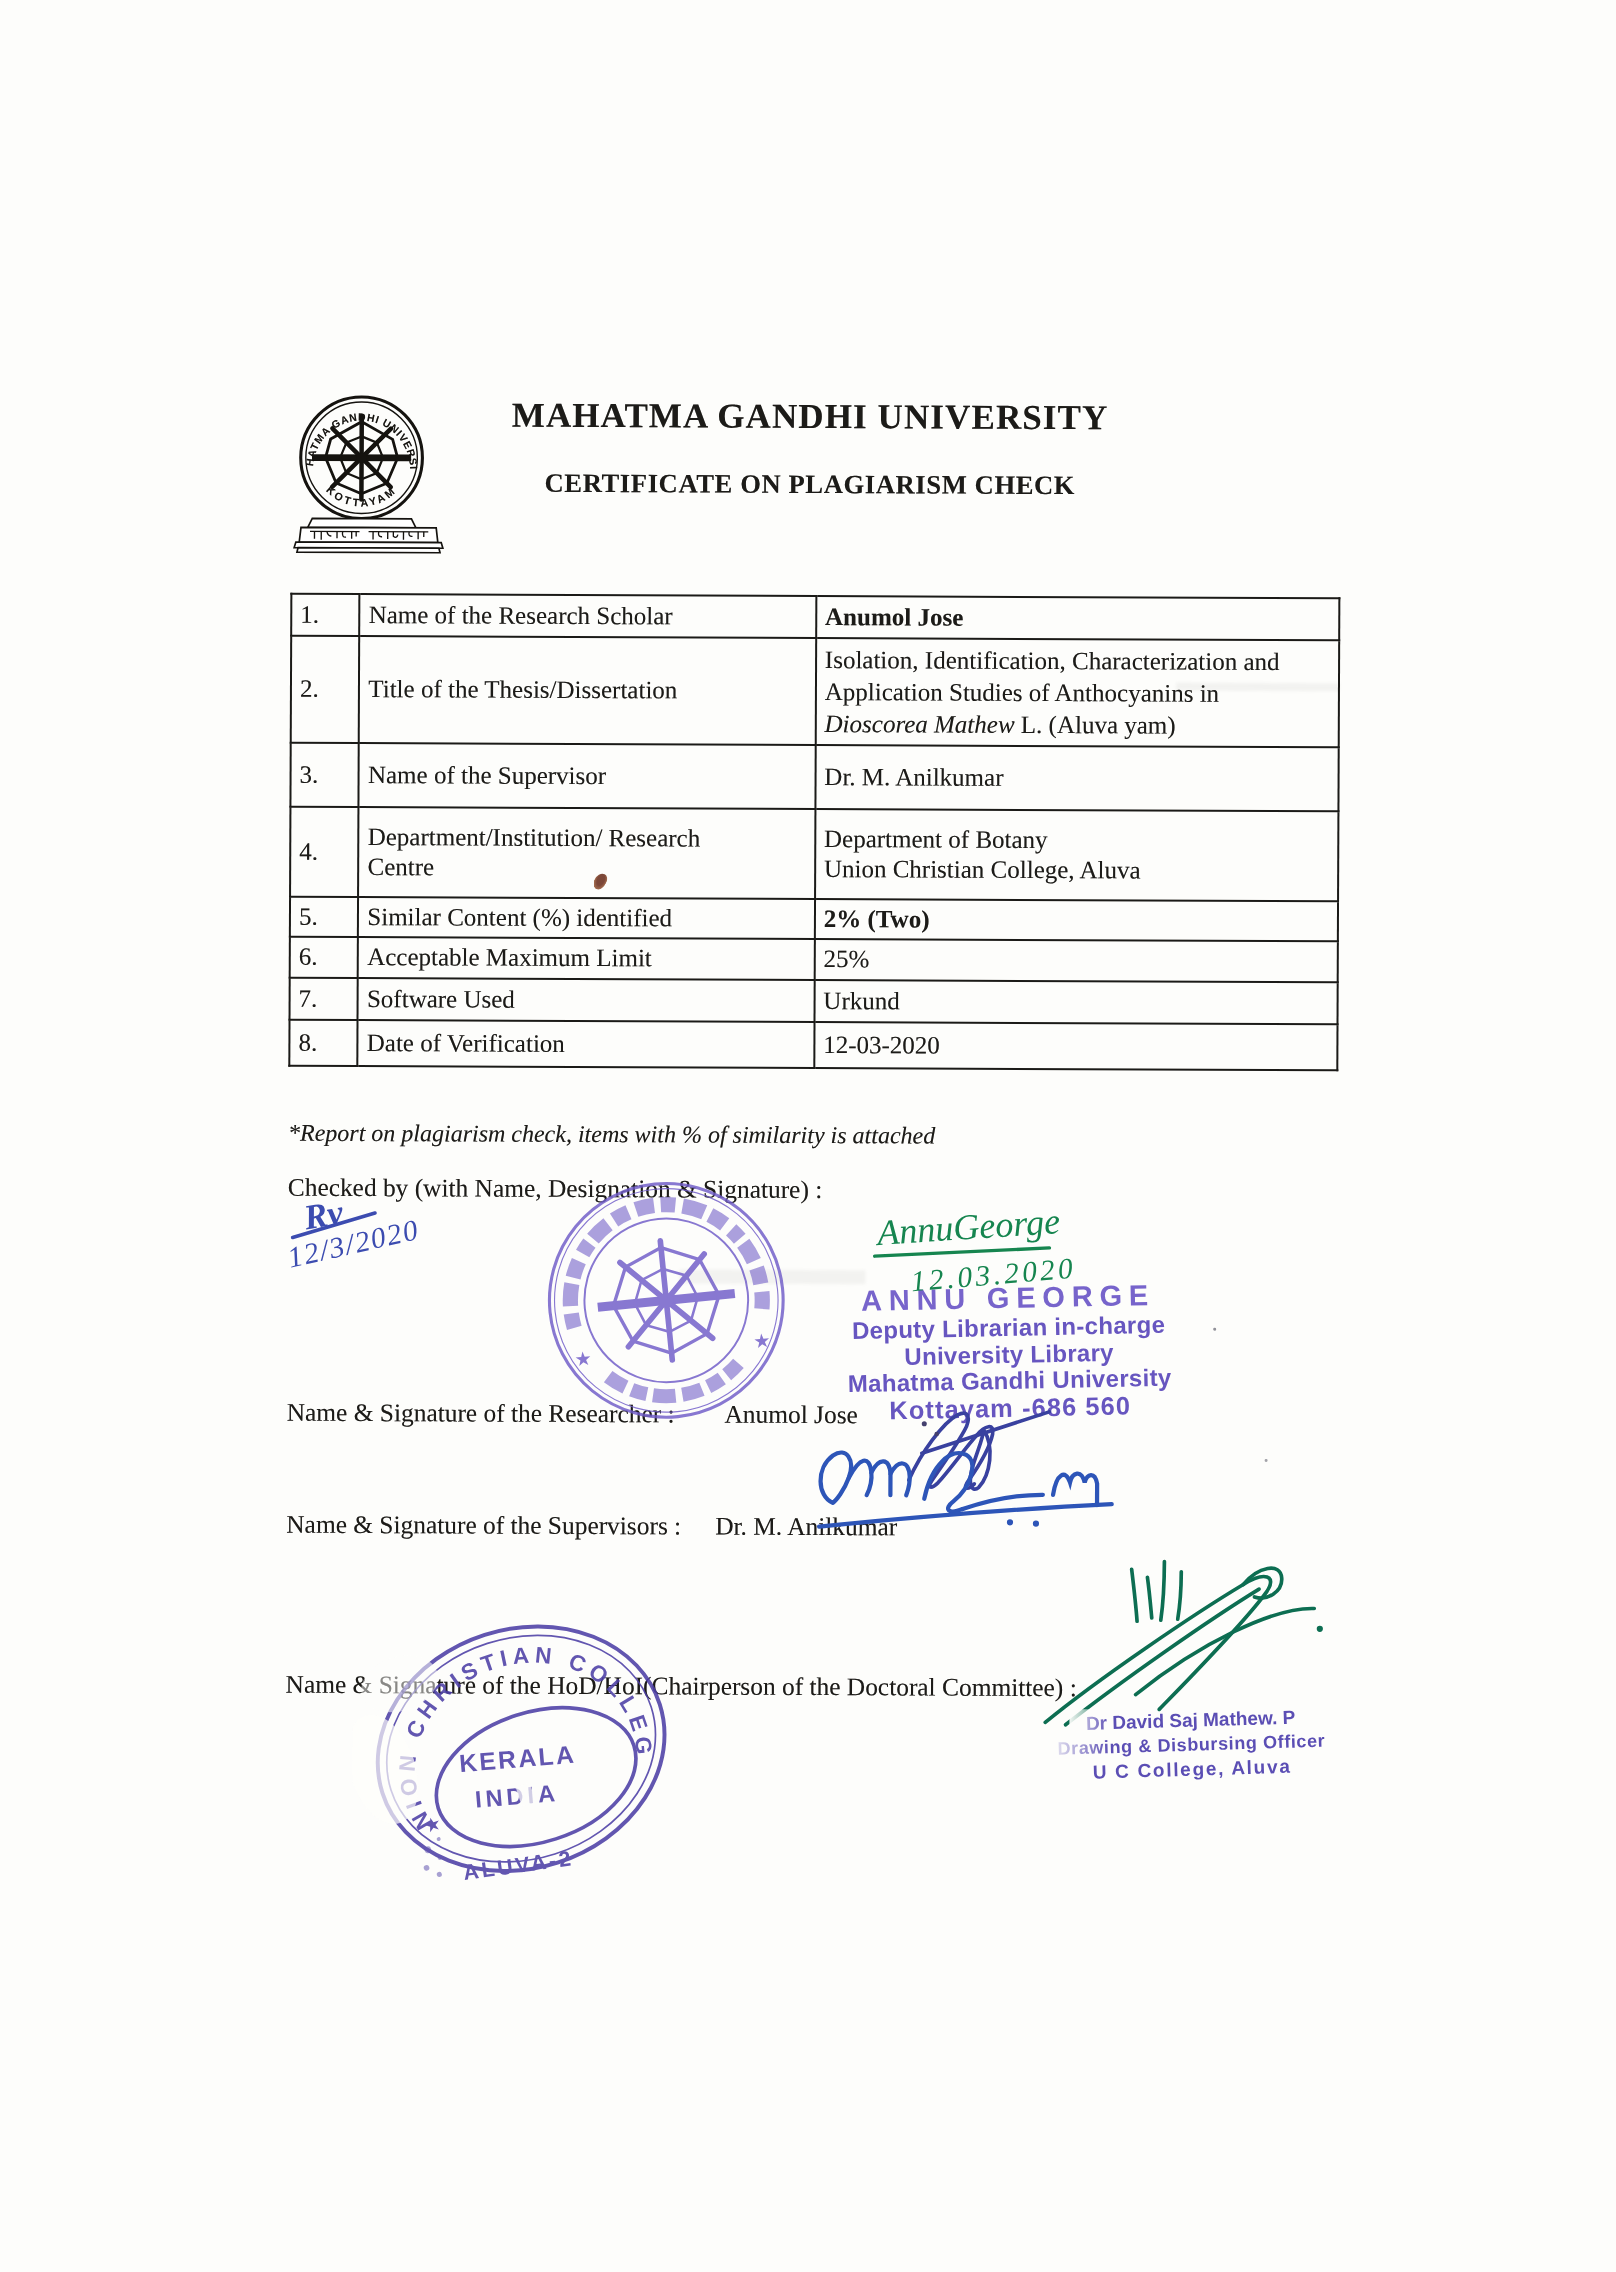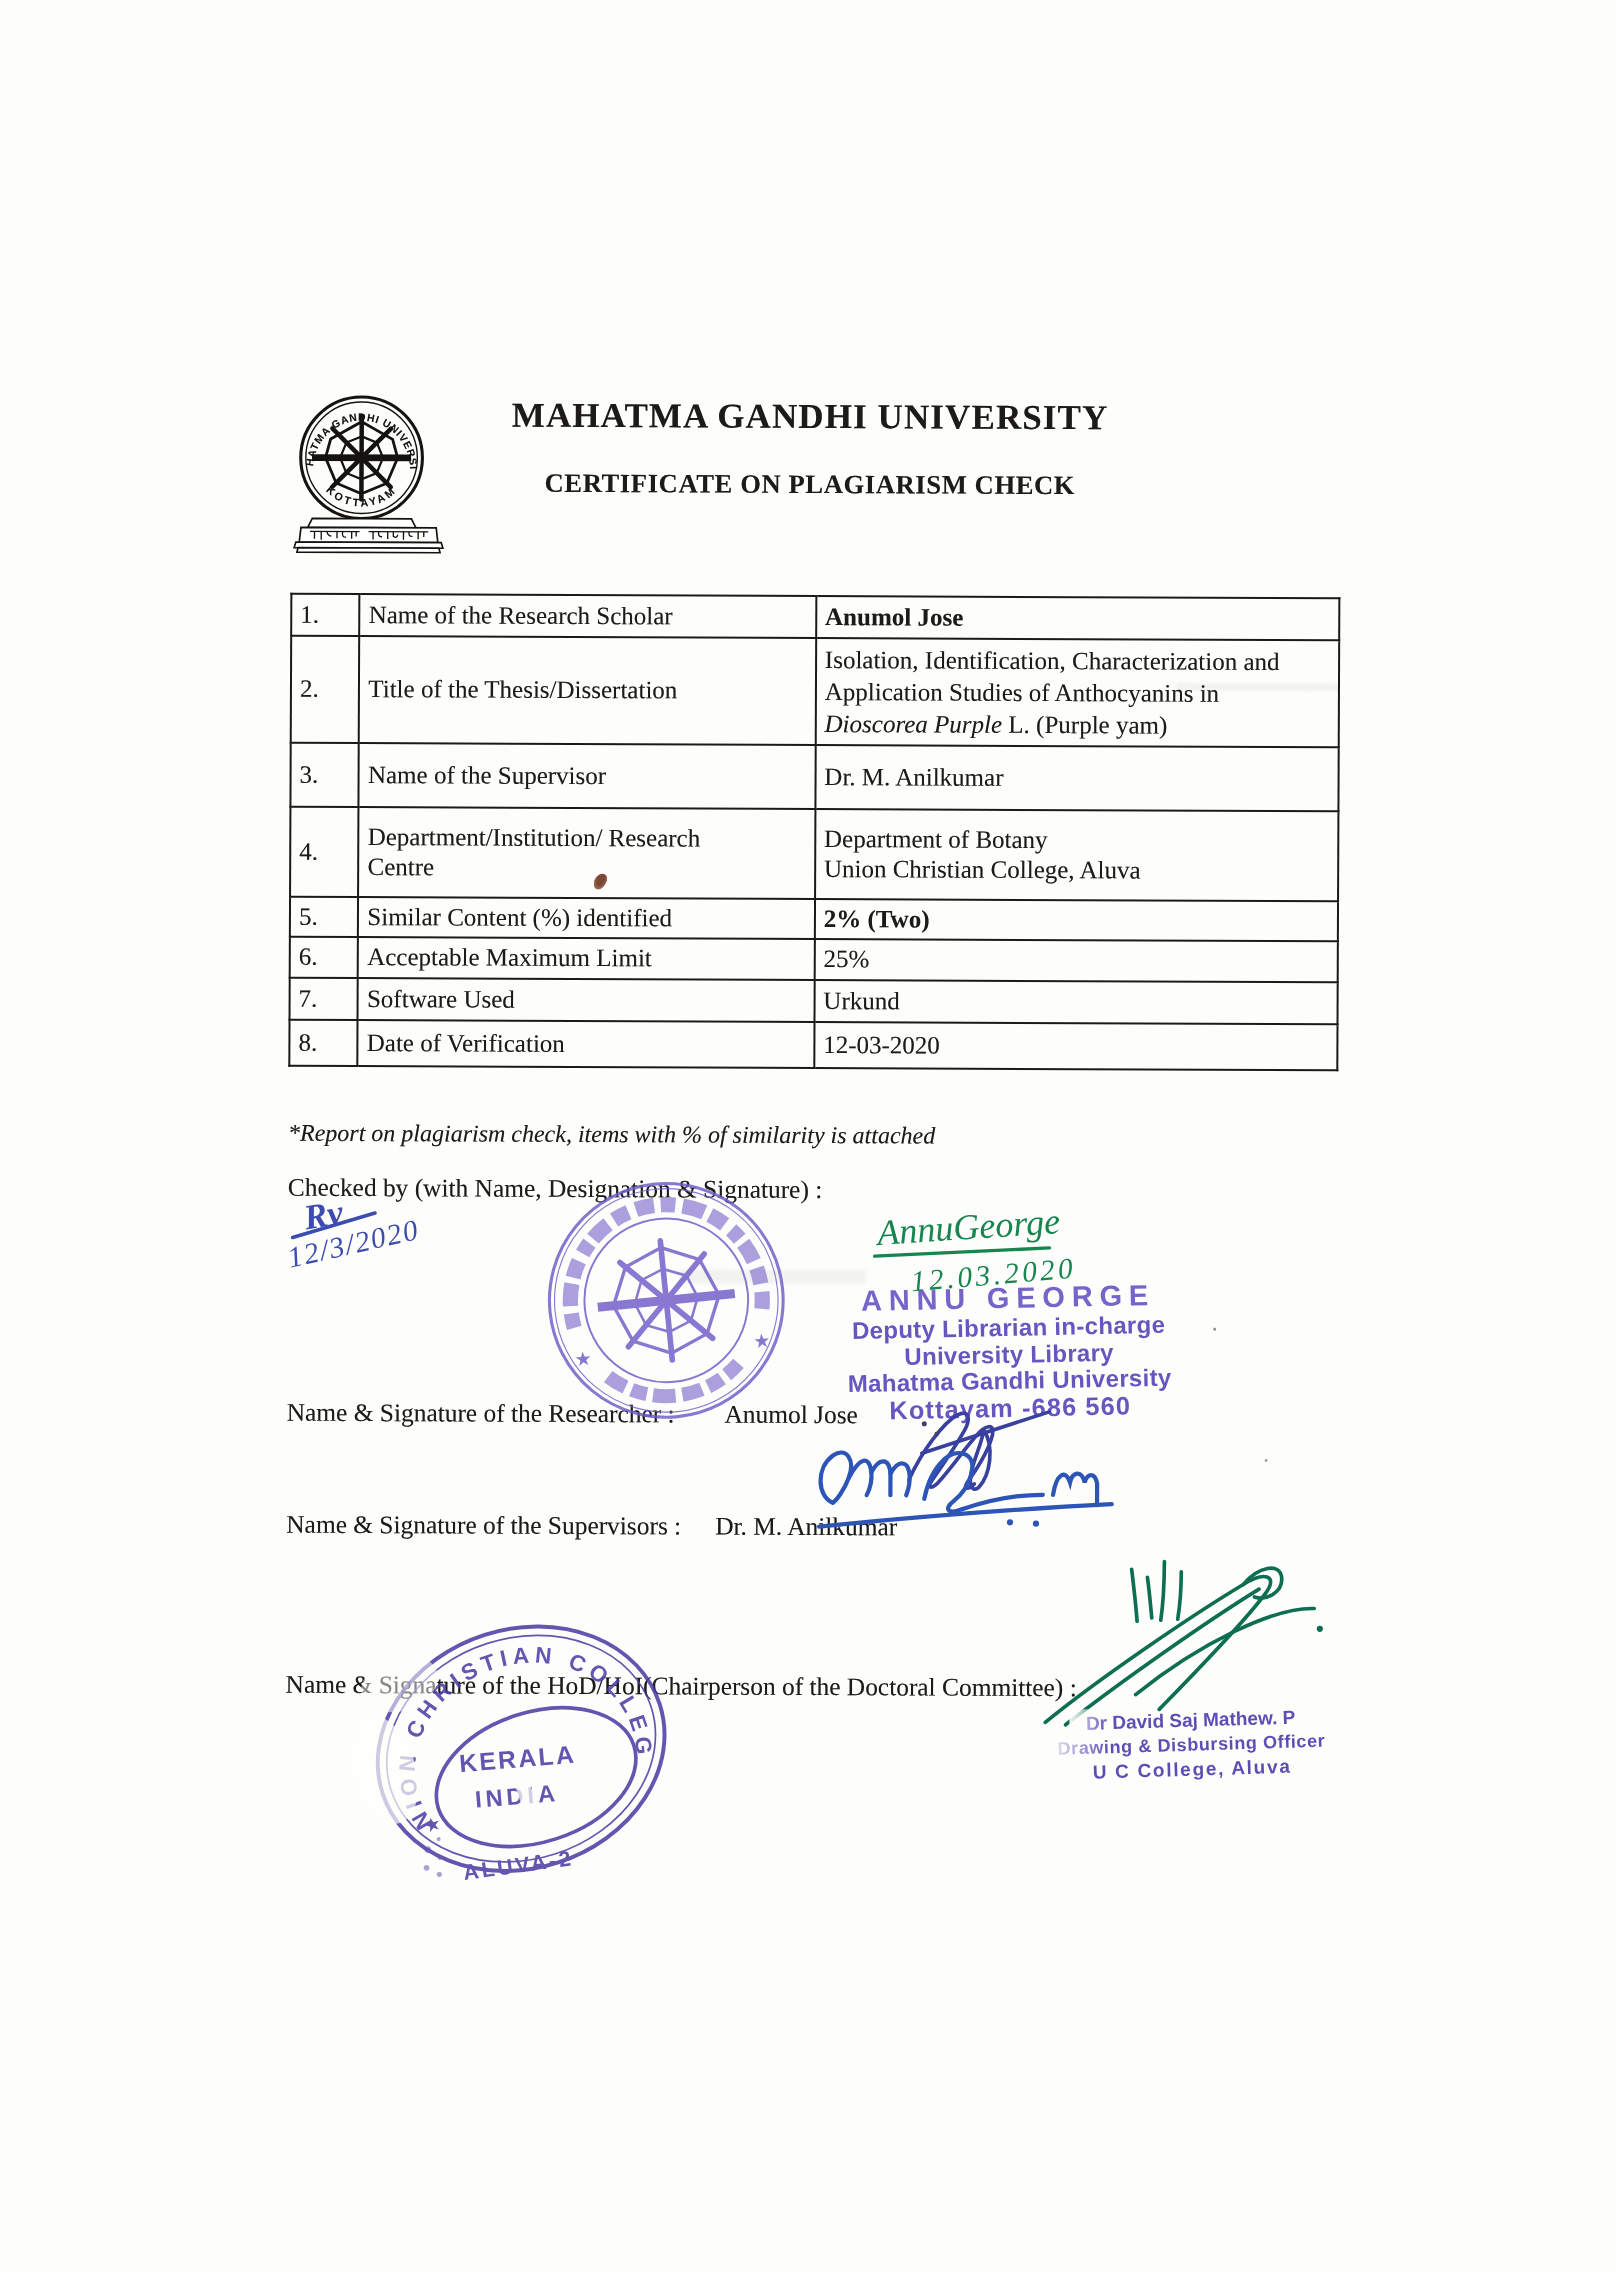--- a/index.html
+++ b/index.html
@@ -105,21 +105,21 @@
       <td class="c-no">1.</td>
       <td class="c-label">Name of the Research Scholar</td>
       <td class="c-val bold">Anumol Jose</td>
     </tr>
     <tr class="r2">
       <td class="c-no">2.</td>
       <td class="c-label">Title of the Thesis/Dissertation</td>
       <td class="c-val" style="line-height:1.28;">
         <span class="vline">Isolation, Identification, Characterization and</span>
         <span class="vline">Application Studies of Anthocyanins in</span>
-        <span class="vline"><span class="ital">Dioscorea Purple</span><span> L. (Purple yam)</span></span>
+        <span class="vline"><span class="ital">Dioscorea Mathew</span><span> L. (Aluva yam)</span></span>
       </td>
     </tr>
     <tr class="r3">
       <td class="c-no">3.</td>
       <td class="c-label">Name of the Supervisor</td>
       <td class="c-val">Dr. M. Anilkumar</td>
     </tr>
     <tr class="r4">
       <td class="c-no">4.</td>
       <td class="c-label">

